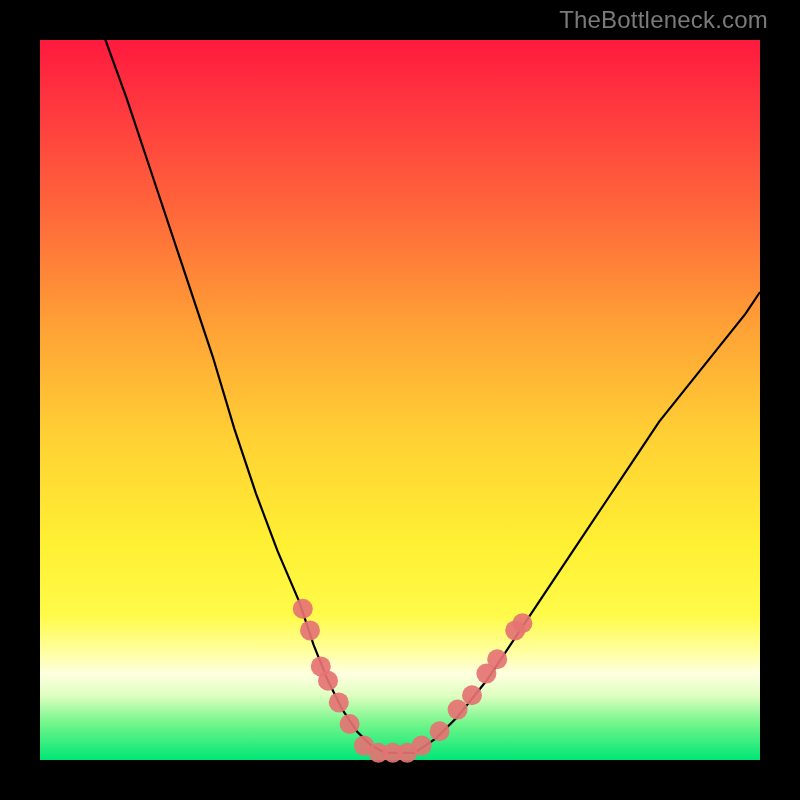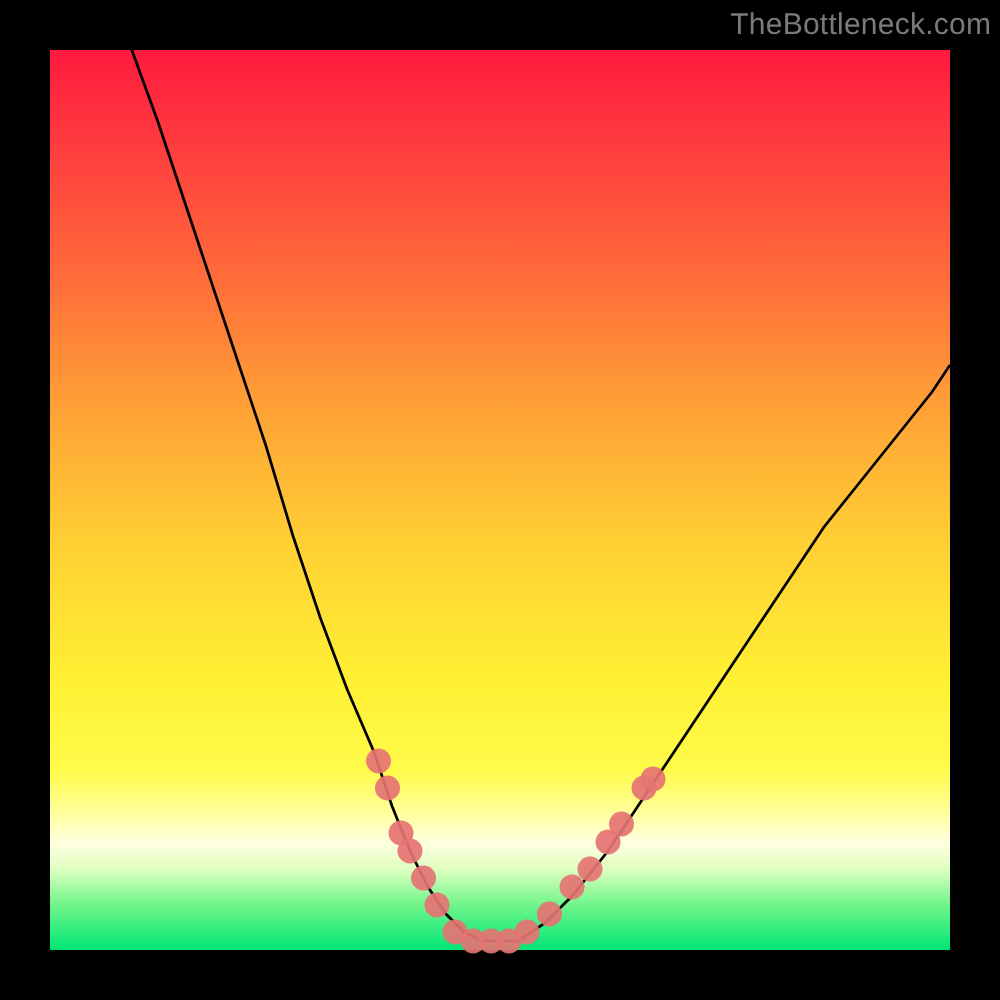--- a/index.html
+++ b/index.html
@@ -36,21 +36,21 @@
       #ffffa0 85%,
       #ffffe0 88%,
       #dfffc0 91%,
       #70f58a 95%,
       #00e676 100%
     );
   }
   .watermark {
     position: absolute;
     top: 6px;
-    right: 7px;
+    right: 32px;
     color: #7a7a7a;
     font-size: 24px;
     font-weight: 400;
     letter-spacing: 0.2px;
   }
   svg.curve {
     position: absolute;
     left: 40px;
     top: 40px;
     width: 720px;

